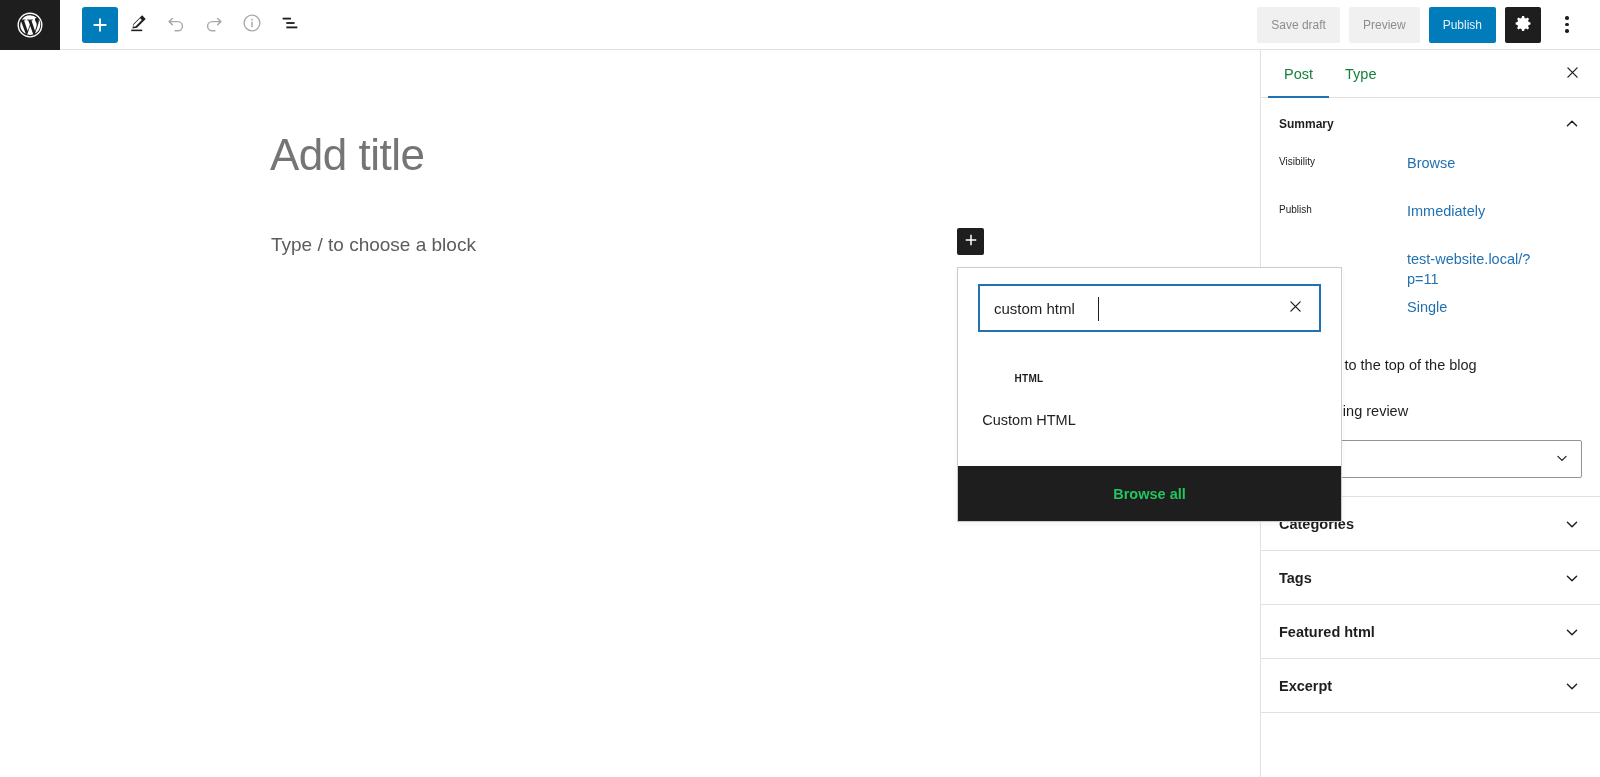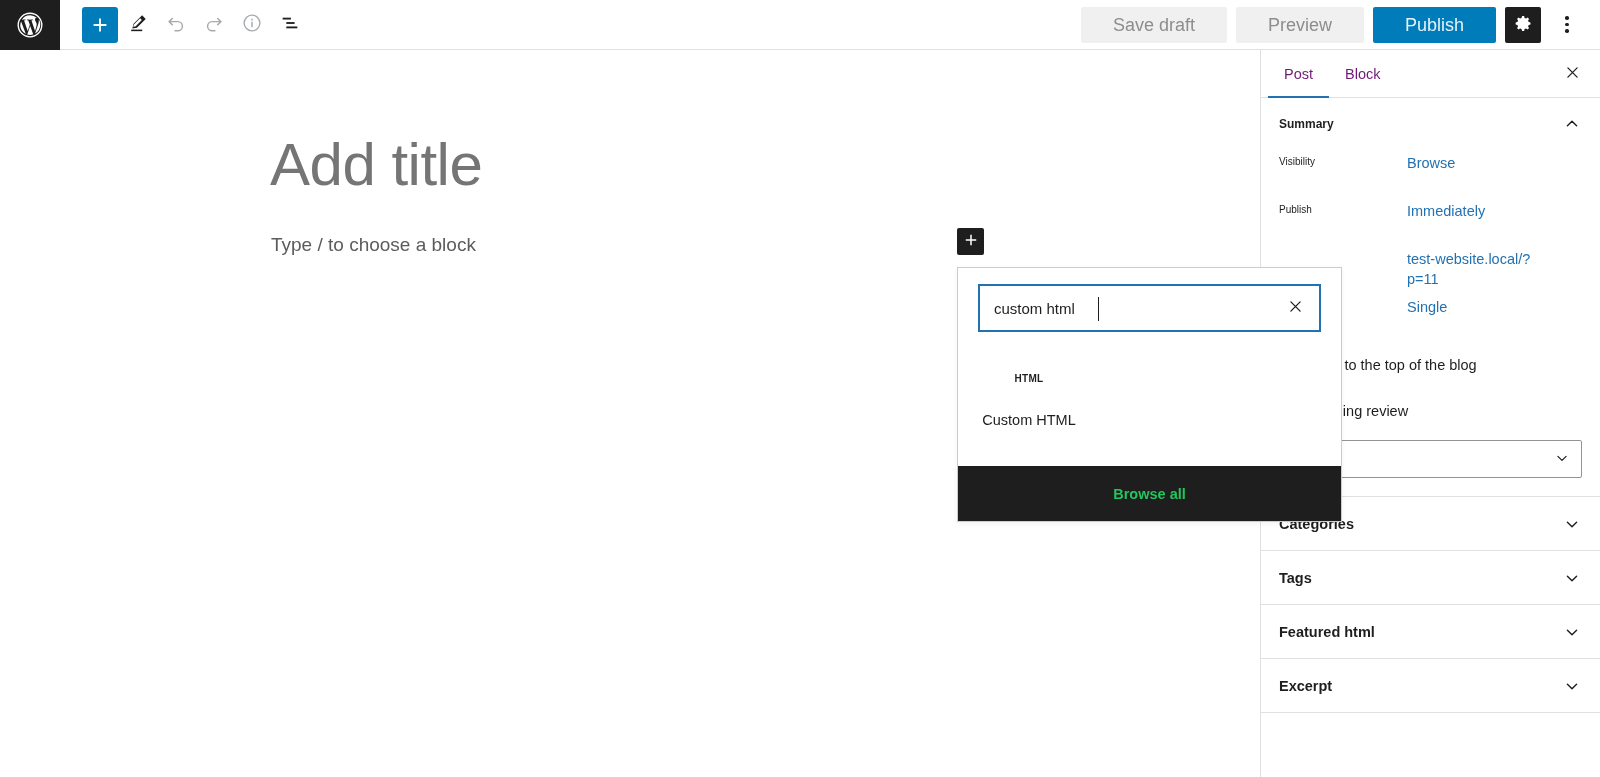--- a/index.html
+++ b/index.html
@@ -29,22 +29,22 @@
   .tb-btn {
     width: 36px; height: 36px; border: none; background: transparent;
     display: flex; align-items: center; justify-content: center;
     border-radius: 2px; cursor: pointer; padding: 0;
   }
   .tb-btn.add { background: #007cba; border-radius: 3px; width: 36px; height: 36px; }
   .tb-btn.add svg { display:block; }
   .tb-spacer { flex: 1 1 auto; }
   .tb-right { display: flex; align-items: center; gap: 9px; padding-right: 16px; }
   .pill {
-    height: 36px; padding: 0 32px; border: none; border-radius: 2px;
-    font-size: 18px; line-height: 36px; cursor: pointer;
+    height: 36px; padding: 0 14px; border: none; border-radius: 2px;
+    font-size: 12px; line-height: 36px; cursor: pointer;
     font-family: inherit;
   }
   .pill.secondary { background: #f0f0f0; color: #8d8d8d; }
   .pill.primary { background: #007cba; color: #e7f1f7; }
   .gear-btn {
     width: 36px; height: 36px; background: #1e1e1e; border: none;
     border-radius: 2px; display: flex; align-items: center; justify-content: center;
     cursor: pointer; padding: 0;
   }
   .kebab-btn {
@@ -54,21 +54,21 @@
   }
   .kebab-btn i { width: 3.5px; height: 3.5px; background: #1e1e1e; border-radius: 50%; display:block; }
 
   
   .canvas {
     position: absolute; top: 50px; left: 0; width: 1260px; height: 727px;
     background: #ffffff;
   }
   .post-title {
     position: absolute; left: 270px; top: 80px;
-    font-size: 60px; font-weight: 400; color: #757575;
+    font-size: 44px; font-weight: 400; color: #757575;
     letter-spacing: -0.5px;
   }
   .block-placeholder {
     position: absolute; left: 271px; top: 184px;
     font-size: 19px; color: #5c5c5c;
   }
 
   
   .inserter-toggle {
     position: absolute; left: 957px; top: 228px;
@@ -137,21 +137,21 @@
     position: absolute; top: 50px; right: 0; width: 340px; height: 727px;
     background: #ffffff;
     border-left: 1px solid #e0e0e0;
   }
   .sb-tabs {
     height: 48px; display: flex; align-items: stretch;
     border-bottom: 1px solid #e0e0e0; position: relative;
   }
   .sb-tab {
     padding: 0 16px; border: none; background: transparent;
-    font-size: 14.5px; color: #701a75; cursor: pointer;
+    font-size: 14.5px; color: #15803d; cursor: pointer;
     font-family: inherit; position: relative;
     display: flex; align-items: center;
   }
   .sb-tab:first-child { margin-left: 7px; }
   .sb-tab.active::after {
     content: ""; position: absolute; left: 0; right: 0; bottom: -1px;
     height: 2.5px; background: #2271b1;
   }
   .sb-close {
     position: absolute; right: 10px; top: 6px;
@@ -326,21 +326,21 @@
       </button>
     </div>
 
     <button class="browse-all">Browse all</button>
   </div>
 
   <div class="sidebar">
 
     <div class="sb-tabs">
       <button class="sb-tab active">Post</button>
-      <button class="sb-tab">Block</button>
+      <button class="sb-tab">Type</button>
       <button class="sb-close">
         <span>
           <svg width="17" height="17" viewBox="0 0 24 24" aria-hidden="true">
             <path fill="none" stroke="#1e1e1e" stroke-width="1.8" stroke-linecap="round" d="M5.5 5.5l13 13M18.5 5.5l-13 13"></path>
           </svg>
         </span>
       </button>
     </div>
 
     <div class="panel-head">

